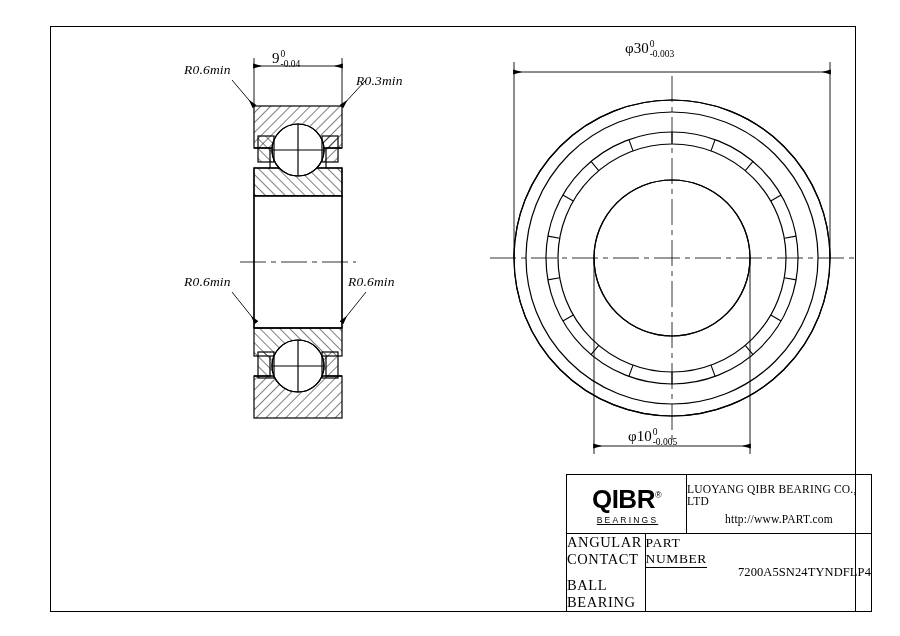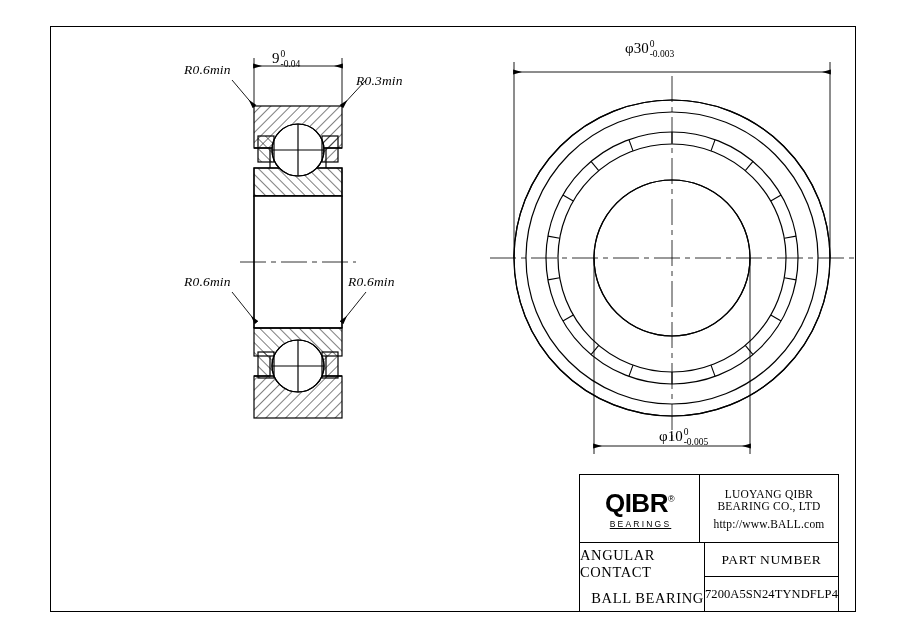--- a/index.html
+++ b/index.html
@@ -56,23 +56,23 @@
     font-size: 9.5px;
     line-height: 1.05;
     text-align: left;
     margin-left: 1px;
   }
   .dim .tol span { display: block; }
 
   
   .titleblock {
     position: absolute;
-    left: 579px;
+    left: 566px;
     top: 474px;
-    width: 260px;
+    width: 306px;
     height: 138px;
     border: 1.6px solid #000;
     box-sizing: border-box;
     display: flex;
     flex-direction: column;
   }
   .tb-top {
     display: flex;
     height: 68px;
     border-bottom: 1.4px solid #000;
@@ -109,49 +109,49 @@
     margin-left: 2px;
     text-decoration: underline;
   }
   .tb-company {
     flex: 1;
     display: flex;
     flex-direction: column;
     align-items: center;
     justify-content: center;
     gap: 6px;
-    text-align: center;
   }
   .tb-company .c1 {
     font-size: 11.5px;
     letter-spacing: 0.2px;
   }
   .tb-company .c2 {
     font-size: 11.5px;
     letter-spacing: 0.2px;
   }
   .tb-bottom {
     flex: 1;
     display: flex;
   }
   .tb-type {
     width: 168px;
     border-right: 1.4px solid #000;
     box-sizing: border-box;
     display: flex;
     flex-direction: column;
-    align-items: flex-end;
+    align-items: flex-start;
     justify-content: center;
     gap: 9px;
   }
   .tb-type div { font-size: 14.5px; letter-spacing: 0.6px; }
   .tb-part {
     flex: 1;
     display: flex;
-    flex-direction: column;
+    flex-direction: row;
+    gap: 31px;
   }
   .tb-part .pn-label {
     height: 34px;
     display: flex;
     align-items: center;
     justify-content: center;
     font-size: 13.5px;
     letter-spacing: 0.6px;
     border-bottom: 1.4px solid #000;
     box-sizing: border-box;
@@ -320,33 +320,33 @@
   <div class="lbl lbl-r" style="left:348px; top:274px;">R0.6min</div>
 
   <div class="lbl dim" style="left:272px; top:50px;">
     <span>9</span><span class="tol"><span>0</span><span>-0.04</span></span>
   </div>
 
   <div class="lbl dim" style="left:625px; top:40px;">
     <span>φ</span><span>30</span><span class="tol"><span>0</span><span>-0.003</span></span>
   </div>
 
-  <div class="lbl dim" style="left:659px; top:428px;">
+  <div class="lbl dim" style="left:628px; top:428px;">
     <span>φ</span><span>10</span><span class="tol"><span>0</span><span>-0.005</span></span>
   </div>
 
   <div class="titleblock">
     <div class="tb-top">
       <div class="tb-logo">
         <div class="logo-main"><span>QIBR</span><span class="reg">®</span></div>
         <div class="logo-sub">BEARINGS</div>
       </div>
       <div class="tb-company">
         <div class="c1">LUOYANG QIBR BEARING CO., LTD</div>
-        <div class="c2">http://www.BALL.com</div>
+        <div class="c2">http://www.PART.com</div>
       </div>
     </div>
     <div class="tb-bottom">
       <div class="tb-type">
         <div>ANGULAR CONTACT</div>
         <div>BALL BEARING</div>
       </div>
       <div class="tb-part">
         <div class="pn-label">PART  NUMBER</div>
         <div class="pn-value">7200A5SN24TYNDFLP4</div>

